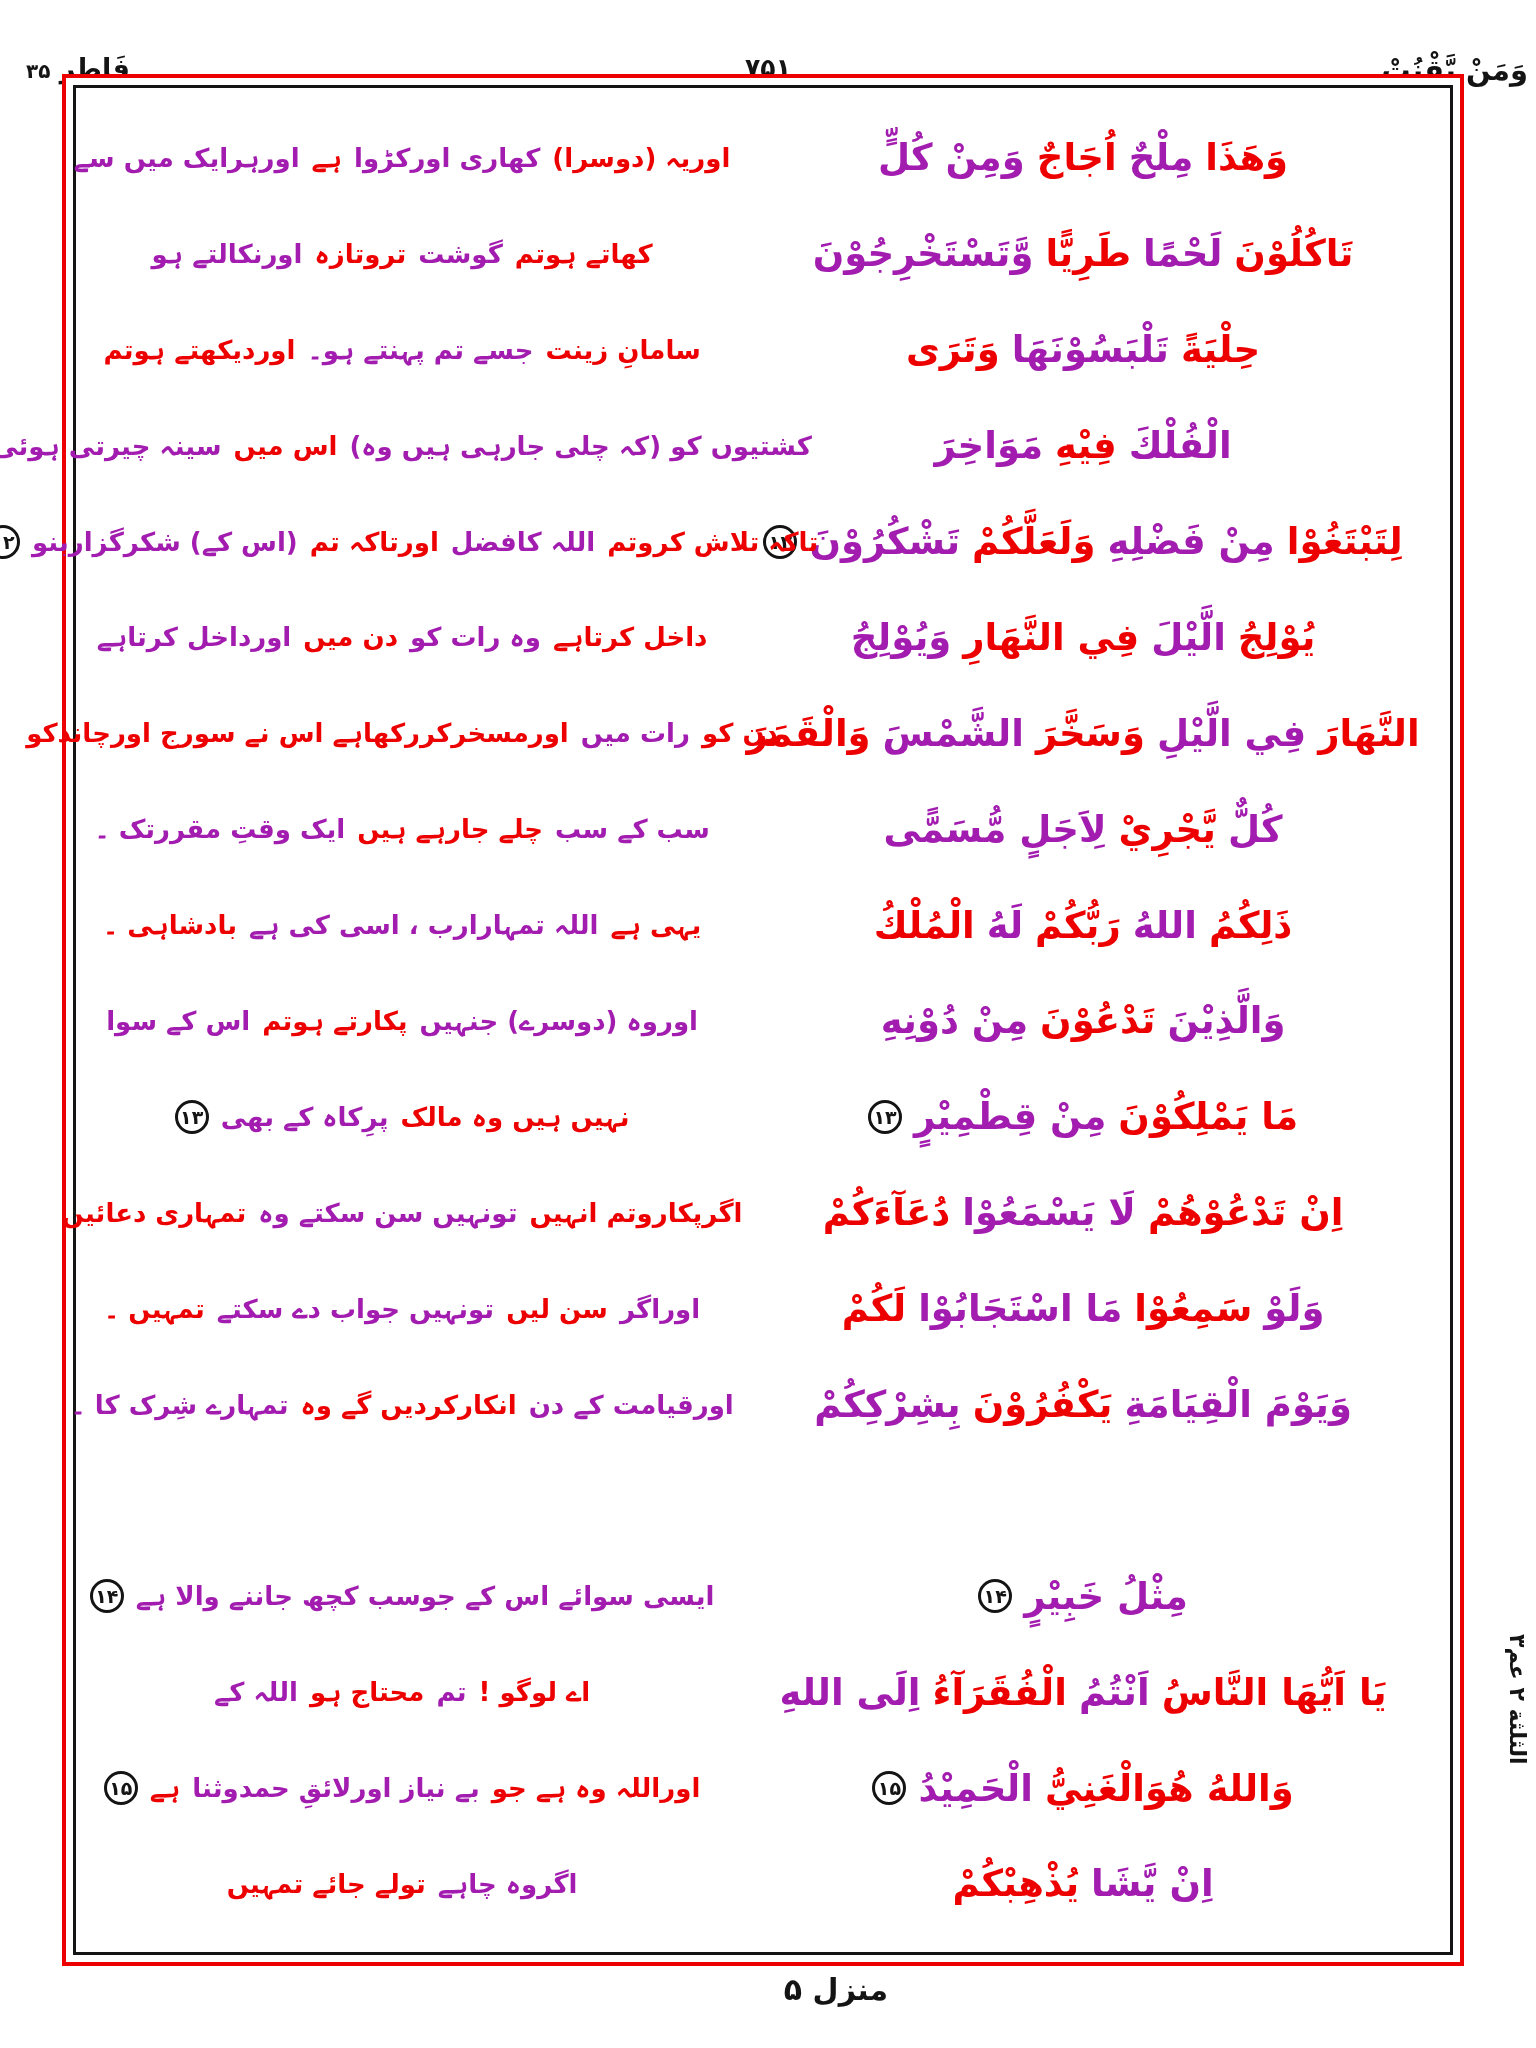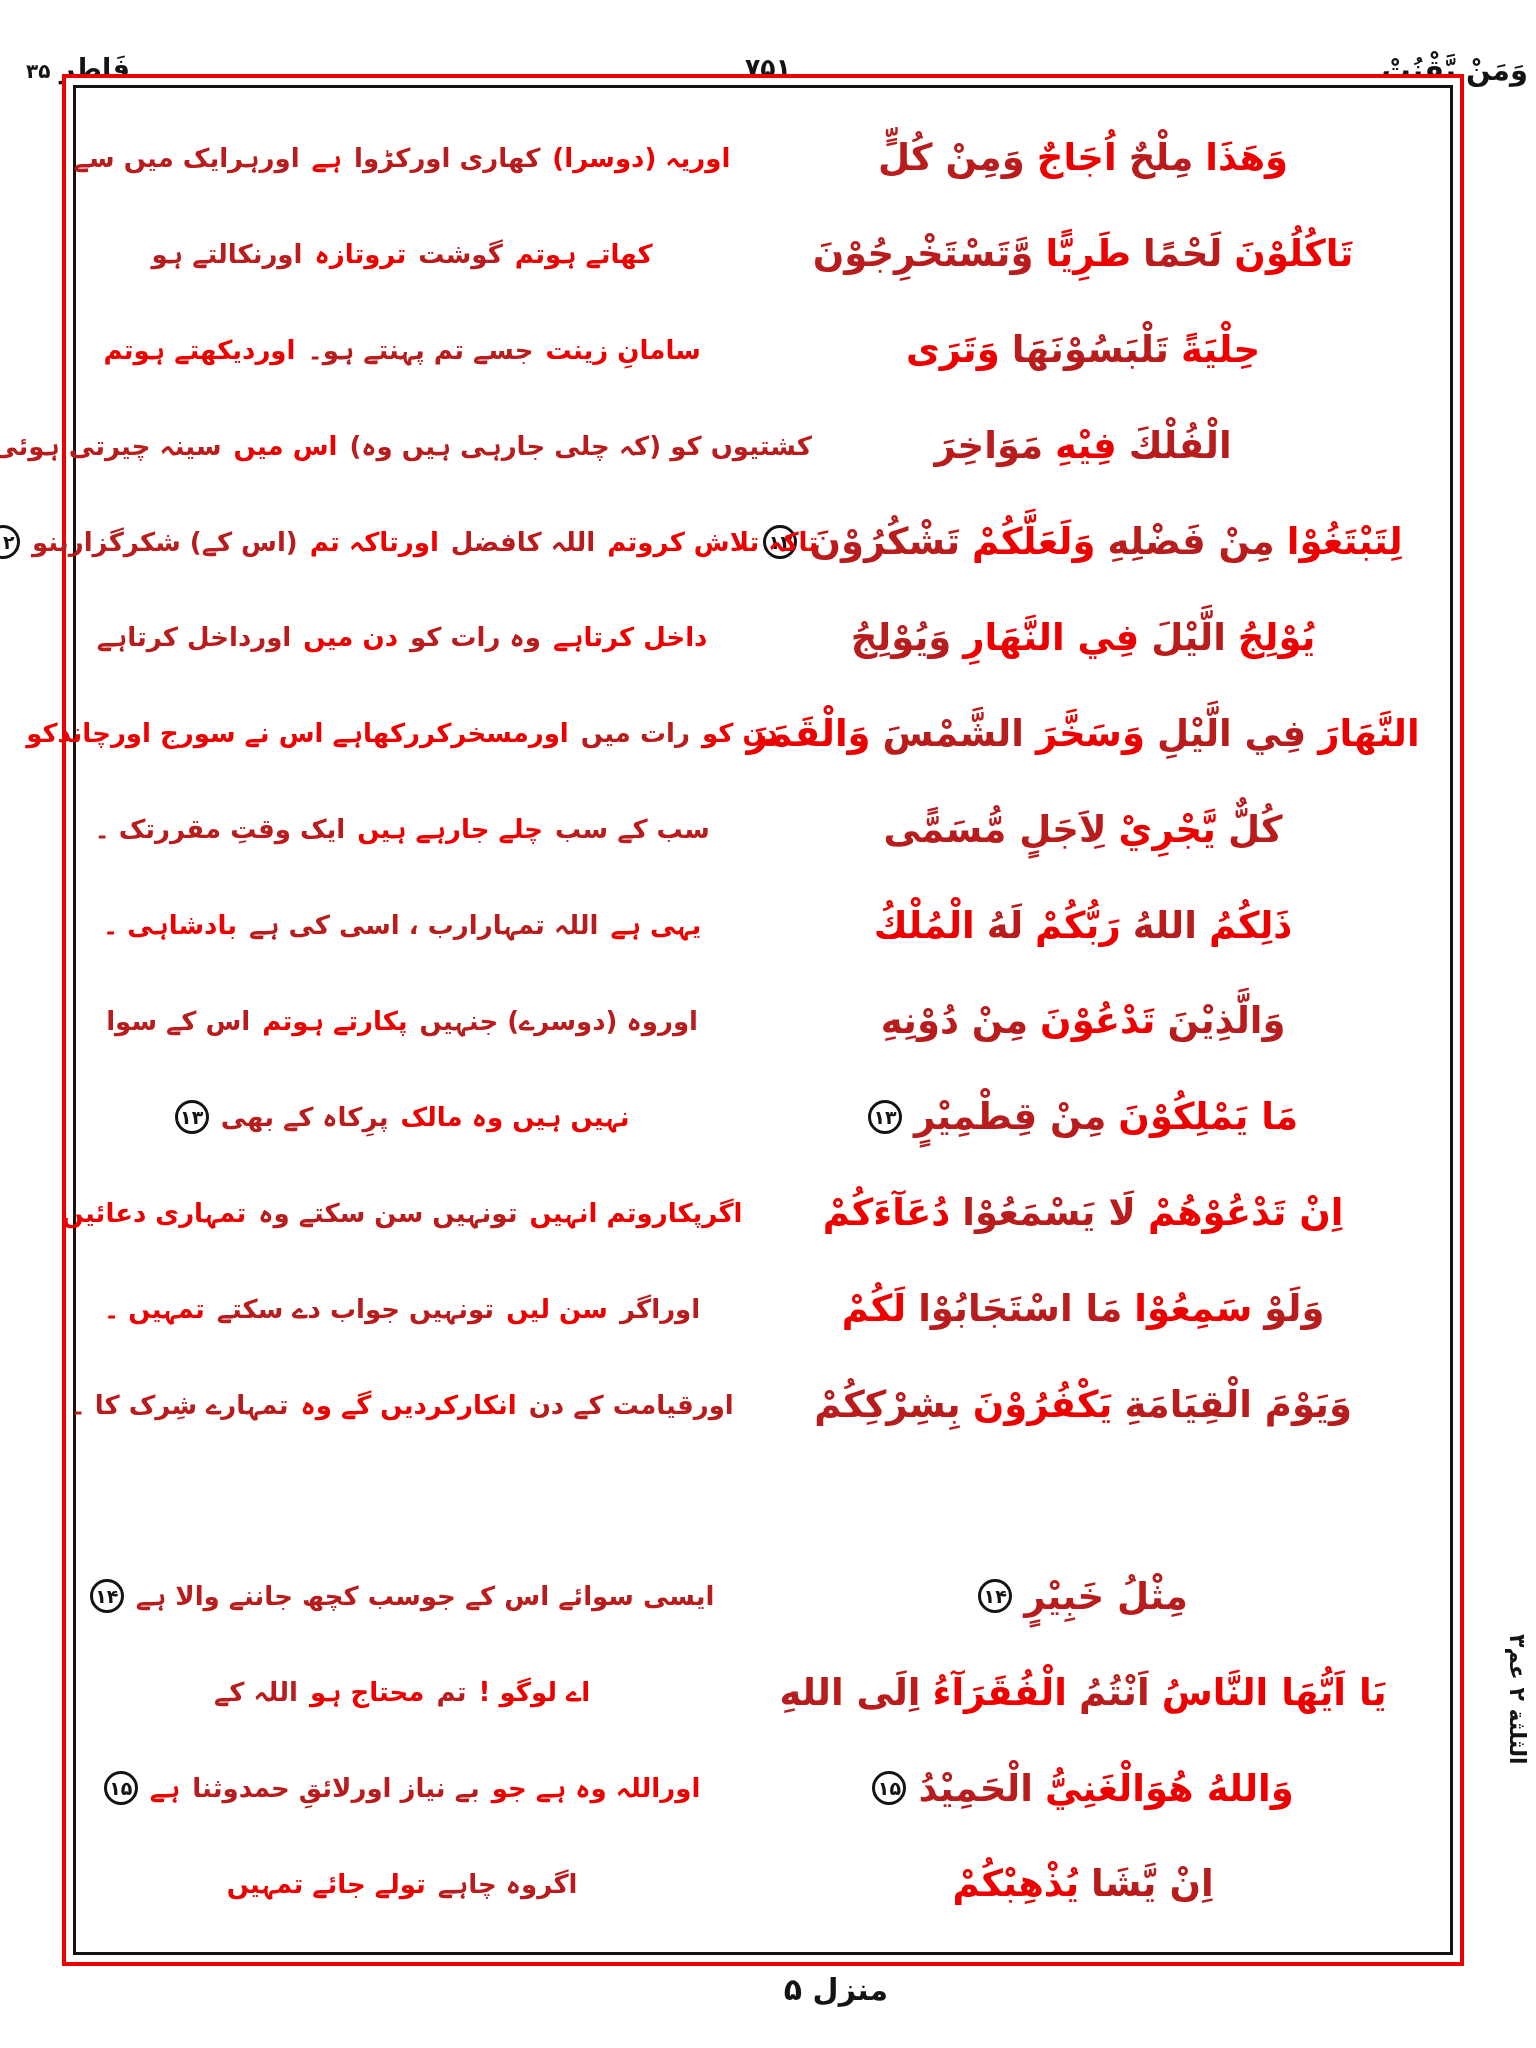--- a/index.html
+++ b/index.html
@@ -28,21 +28,21 @@
     justify-content:space-between;padding:16px 2px 14px 2px;
   }
   .row{flex:1;display:flex;direction:rtl;align-items:center;}
   .cell{
     display:flex;direction:rtl;align-items:center;justify-content:center;
     gap:12px;white-space:nowrap;overflow:visible;
   }
   .cell.arabic{width:53%;font-size:37px;font-weight:bold;}
   .cell.urdu{width:47%;font-size:26px;font-weight:bold;}
   .seg.red{color:var(--red,#ed0000);}
-  .seg.black{color:#b91c1c;}
+  .seg.black{color:#a21caf;}
   .badge{
     display:inline-flex;align-items:center;justify-content:center;
     min-width:34px;height:34px;border:3px solid #141414;border-radius:50%;
     font-size:19px;font-weight:bold;color:#141414;background:#fff;box-sizing:border-box;
   }
   
   .margin-note{
     position:absolute;right:6px;top:1445px;height:320px;
     writing-mode:vertical-rl;direction:rtl;
     font-size:22px;font-weight:bold;color:#141414;letter-spacing:2px;

